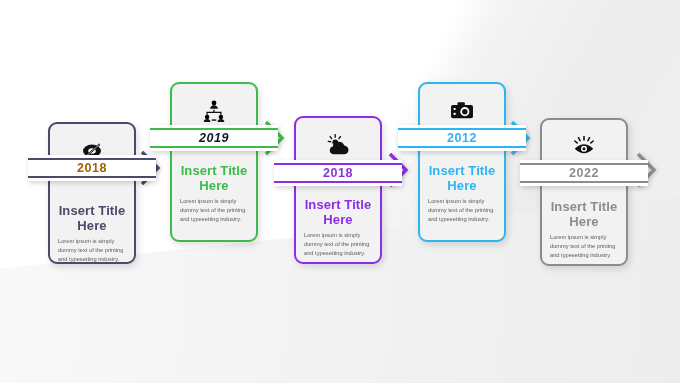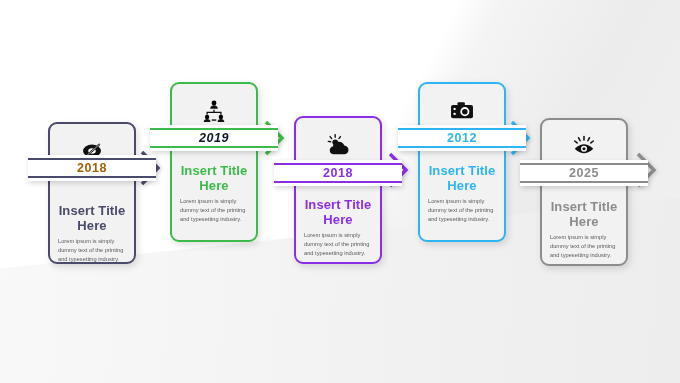--- a/index.html
+++ b/index.html
@@ -246,15 +246,15 @@
     </svg>
         </div>
         <div class="band-gap"></div>
         <div class="card-title" style="color: rgb(140, 140, 140);">Insert Title Here</div>
         <div class="card-body">Lorem ipsum is simply dummy text of the printing and typesetting industry.</div>
       </div>
     </div>
     <div class="ribbon" style="left: 520px; top: 160px;">
       <div class="rline top" style="background: rgb(140, 140, 140);"></div>
       <div class="rline bot" style="background: rgb(140, 140, 140);"></div>
-      <span class="year" style="color: rgb(140, 140, 140);">2025</span>
+      <span class="year" style="color: rgb(140, 140, 140);">2022</span>
     </div>
   </div>
 
 </body></html>

